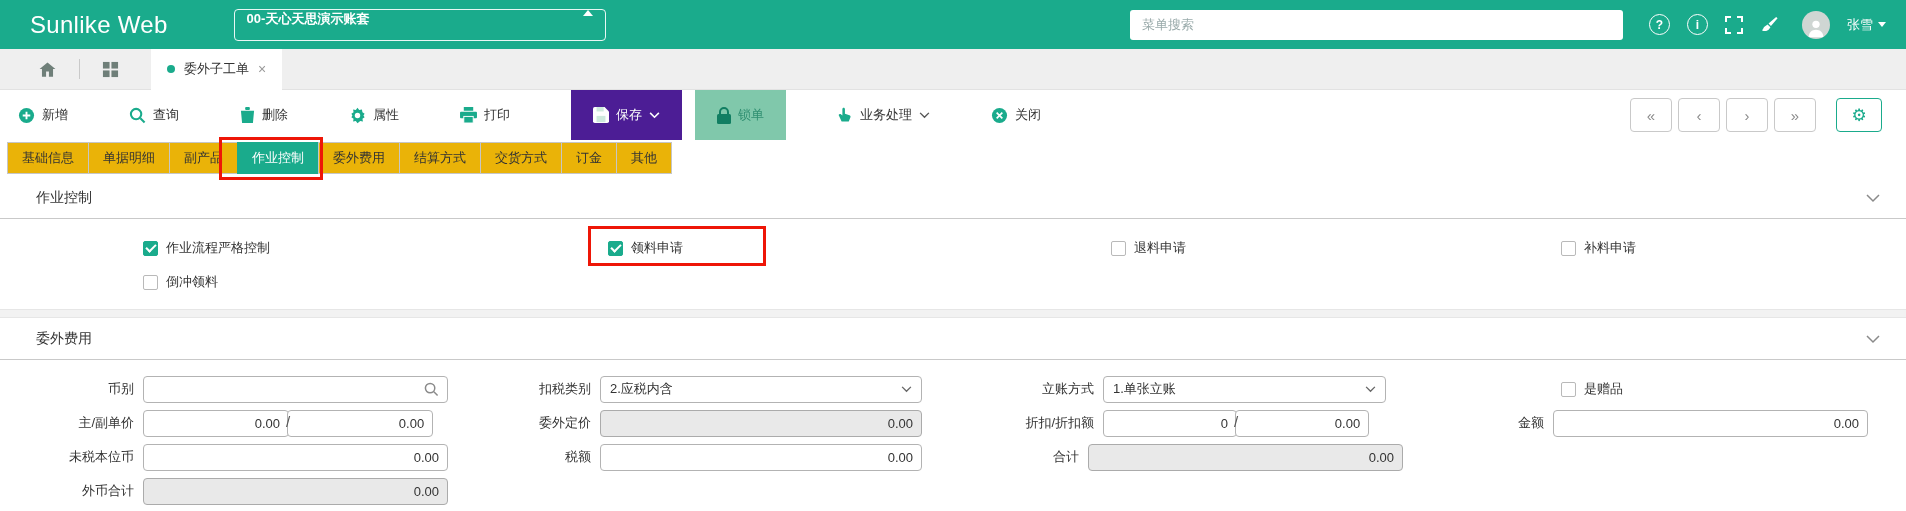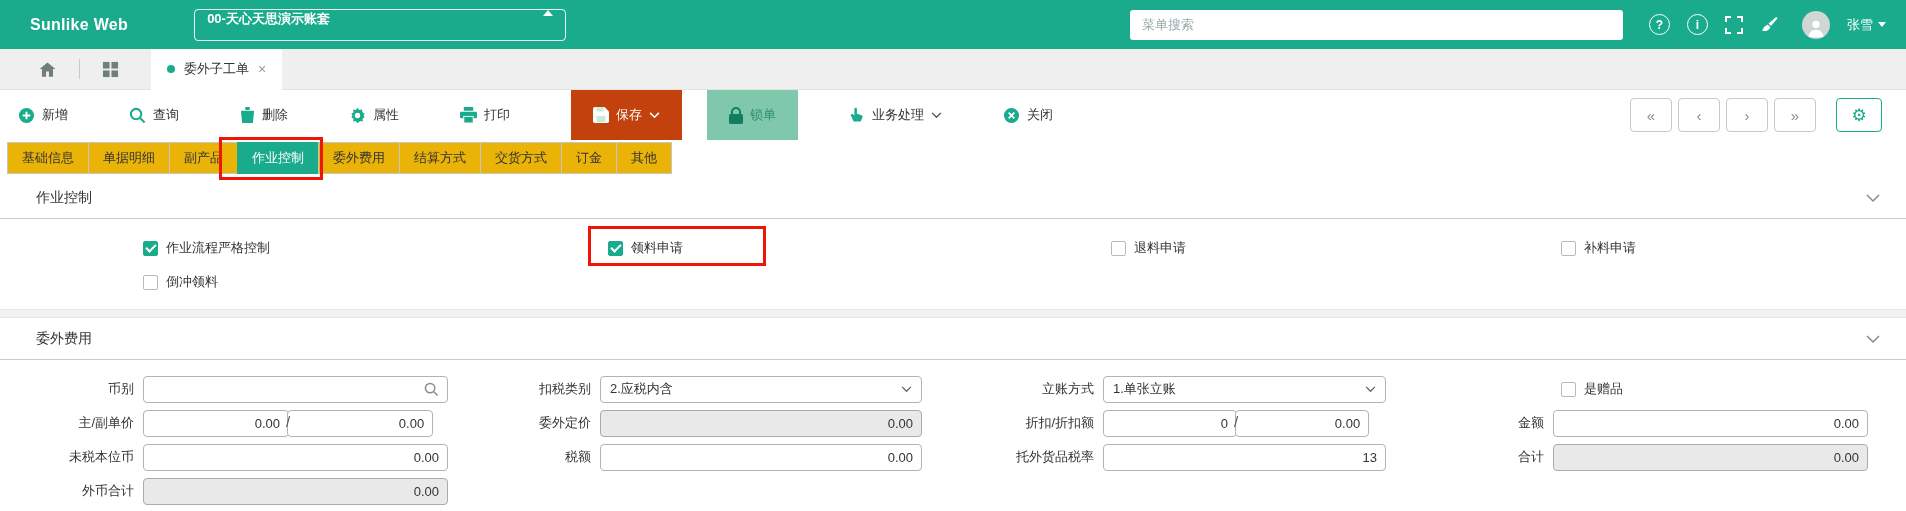--- a/index.html
+++ b/index.html
@@ -2,21 +2,21 @@
 <html><head>
 <meta charset="utf-8">
 <style>
   :root{ --green:#1aab8c; --green-dark:#128a6f; --red:#ee1607; --bd:#c2c2c2; }
   *{box-sizing:border-box; margin:0; padding:0;}
   body{font-family:"Liberation Sans","DejaVu Sans",sans-serif; font-size:13px; color:#333; background:#fff;}
   .page{width:1906px; height:511px; overflow:hidden; background:#fff; position:relative;}
 
   
   .topbar{height:49px; background:var(--green); display:flex; align-items:center; color:#fff;}
-  .brand{font-size:16px; font-weight:bold; margin-left:30px; letter-spacing:.3px;}
+  .brand{font-size:24px; font-weight:normal; margin-left:30px; letter-spacing:.3px;}
   .account{margin-left:66px; width:372px; height:32px; border:1px solid rgba(255,255,255,.9); border-radius:4px;
     display:flex; align-items:flex-start; padding:0 12px; font-weight:bold; cursor:pointer;}
   .account .caret-up{margin-left:auto; width:0;height:0;border-left:5px solid transparent;border-right:5px solid transparent;border-bottom:6px solid #fff;}
   .gsearch{margin-left:auto; width:493px; height:30px; border:none; border-radius:3px; padding:0 12px; font-size:13px; outline:none; font-family:inherit;}
   .gsearch::placeholder{color:#9aa;}
   .topicons{display:flex; align-items:center; gap:17px; margin-left:26px; margin-right:20px;}
   .circ{width:21px;height:21px;border:1.6px solid #fff;border-radius:50%;display:flex;align-items:center;justify-content:center;font-size:12px;font-weight:bold;cursor:pointer;}
   .iconbtn{display:flex;align-items:center;cursor:pointer;}
   .avatar{width:28px;height:28px;border-radius:50%;background:#cfd6d3;display:flex;align-items:end;justify-content:center;overflow:hidden;margin-left:6px;}
   .username{display:flex;align-items:center;gap:5px;cursor:pointer;}
@@ -29,21 +29,21 @@
   .gridic{cursor:pointer; display:flex;}
   .doc-tab{margin-left:32px; height:41px; background:#fff; display:flex; align-items:center; padding:0 16px; gap:9px; cursor:pointer;}
   .dot{width:8px;height:8px;border-radius:50%;background:var(--green);}
   .tabclose{color:#999;font-size:14px;cursor:pointer;line-height:1;}
 
   
   .tbar{height:50px; background:#fff; display:flex; align-items:center; padding-left:18px;gap:13px;}
   .tbtn{display:flex; align-items:center; gap:7px; margin-right:48px; cursor:pointer; white-space:nowrap;}
   .tbtn svg{display:block;}
   .tblock{height:50px; display:flex; align-items:center; gap:7px; padding:0 22px; cursor:default; white-space:nowrap;}
-  .tblock.save{background:#c2410c; color:#fbfdfc; margin-right:12px;}
+  .tblock.save{background:#4c1d95; color:#fbfdfc; }
   .tblock.lock{background:#80c8ab; color:#2f8f71; margin-right:37px;}
   .chev{display:block;}
   .navgrp{margin-left:auto; display:flex; gap:6px; align-items:center;}
   .navbtn{width:42px;height:34px;border:1px solid #c9c9c9;border-radius:4px;background:#fff;color:#8a8a8a;font-size:15px;display:flex;align-items:center;justify-content:center;cursor:pointer;}
   .gearbtn{width:46px;height:34px;border:1px solid var(--green);border-radius:4px;background:#fff;color:var(--green);font-size:17px;display:flex;align-items:center;justify-content:center;cursor:pointer;margin-left:14px;margin-right:24px;}
 
   
   .subtabs{height:37px; display:flex; align-items:flex-start; padding-left:8px; position:relative; background:#fff;}
   .stab{height:32px; margin-top:2px; display:flex; align-items:center; padding:0 14px; border:1px solid #c6c6c6; margin-left:-1px; background:#eab308; cursor:pointer; white-space:nowrap;}
   .stab.active{background:var(--green); border-color:var(--green); color:#fff;}
@@ -343,24 +343,20 @@
   <div class="grow">
     <div class="cell">
       <span class="lbl lbl1">未税本位币</span>
       <input class="inp num w1" value="0.00" style="">
     </div>
     <div class="cell">
       <span class="lbl lbl2">税额</span>
       <input class="inp num w2" value="0.00" style="">
     </div>
     <div class="cell">
-      <span class="lbl lbl3">托外货品税率</span>
-      <input class="inp num w3" value="13" style="">
-    </div>
-    <div class="cell">
       <span class="lbl lbl4">合计</span>
       <input class="inp num dis w4" disabled="" value="0.00" style="">
     </div>
   </div>
 
   <div class="grow">
     <div class="cell">
       <span class="lbl lbl1">外币合计</span>
       <input class="inp num dis w1" disabled="" value="0.00" style="">
     </div>

